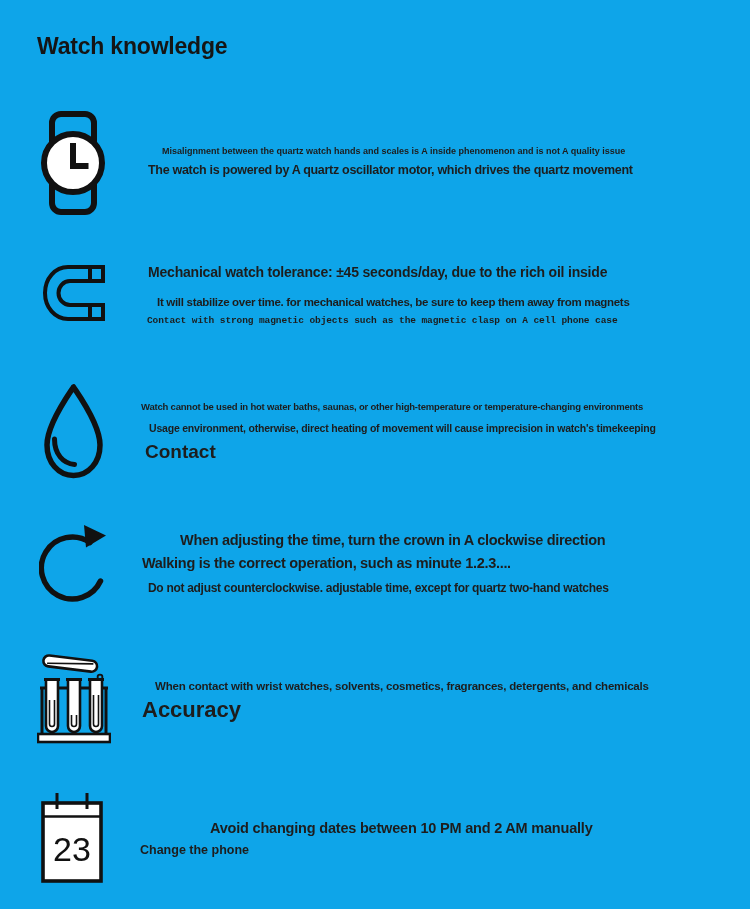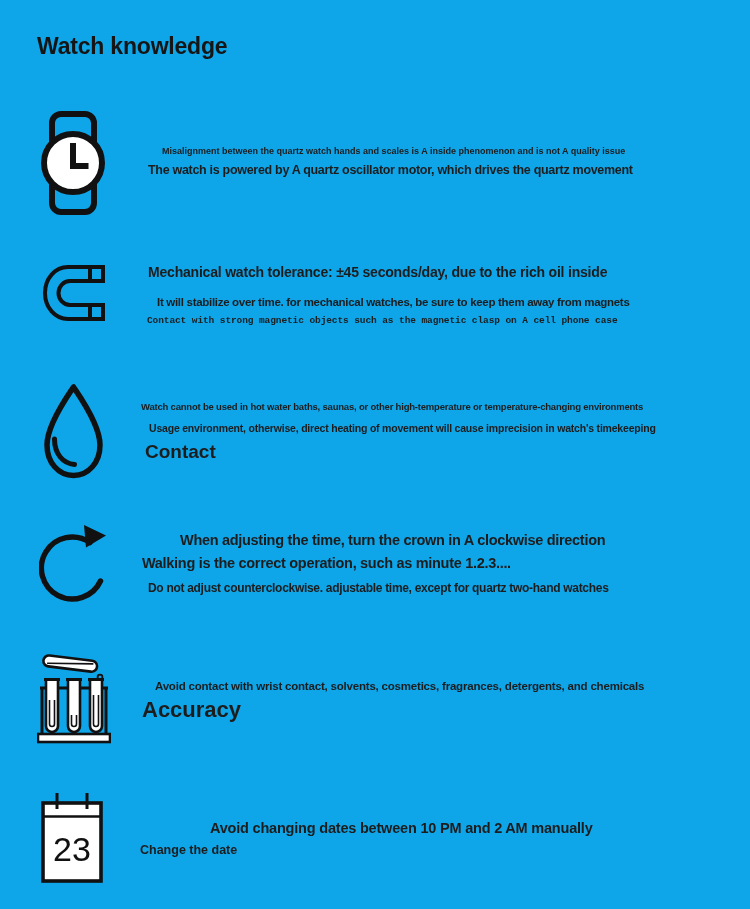--- a/index.html
+++ b/index.html
@@ -128,30 +128,30 @@
         <path d="M12.5 52 V76 a2.5 2.5 0 0 0 5 0 V52" fill="none" stroke="#111" stroke-width="1.6"></path>
         <path d="M31 32 V78 a6 6 0 0 0 12 0 V32" fill="#fff" stroke="#111" stroke-width="2.6"></path>
         <path d="M29 31.5 H45" fill="none" stroke="#111" stroke-width="3"></path>
         <path d="M34.5 67 V76 a2.5 2.5 0 0 0 5 0 V67" fill="none" stroke="#111" stroke-width="1.6"></path>
         <path d="M53 32 V78 a6 6 0 0 0 12 0 V32" fill="#fff" stroke="#111" stroke-width="2.6"></path>
         <path d="M51 31.5 H67" fill="none" stroke="#111" stroke-width="3"></path>
         <path d="M56.5 47 V76 a2.5 2.5 0 0 0 5 0 V47" fill="none" stroke="#111" stroke-width="1.6"></path>
         <rect x="1" y="86" width="72" height="8" fill="#fff" stroke="#111" stroke-width="2.6"></rect>
       </svg>
     </span>
-    <p class="ln s5l1">Avoid contact with wrist contact, solvents, cosmetics, fragrances, detergents, and chemicals</p>
+    <p class="ln s5l1">When contact with wrist watches, solvents, cosmetics, fragrances, detergents, and chemicals</p>
     <p class="ln s5l2">Accuracy</p>
   </div>
 
   <div>
     <span class="icon i-cal">
       <svg width="62" height="94" viewBox="0 0 62 94">
         <rect x="2" y="12" width="58" height="78" fill="#fff" stroke="#111" stroke-width="3.6"></rect>
         <path d="M2 25.5 H60" fill="none" stroke="#111" stroke-width="2.6"></path>
         <path d="M16 2 V18 M46 2 V18" fill="none" stroke="#111" stroke-width="3"></path>
         <text x="31" y="70" text-anchor="middle" font-size="34" fill="#111" font-family="Liberation Sans, sans-serif">23</text>
       </svg>
     </span>
     <p class="ln s6l1">Avoid changing dates between 10 PM and 2 AM manually</p>
-    <p class="ln s6l2">Change the date</p>
+    <p class="ln s6l2">Change the phone</p>
   </div>
 
 </div>
 
 </body></html>

